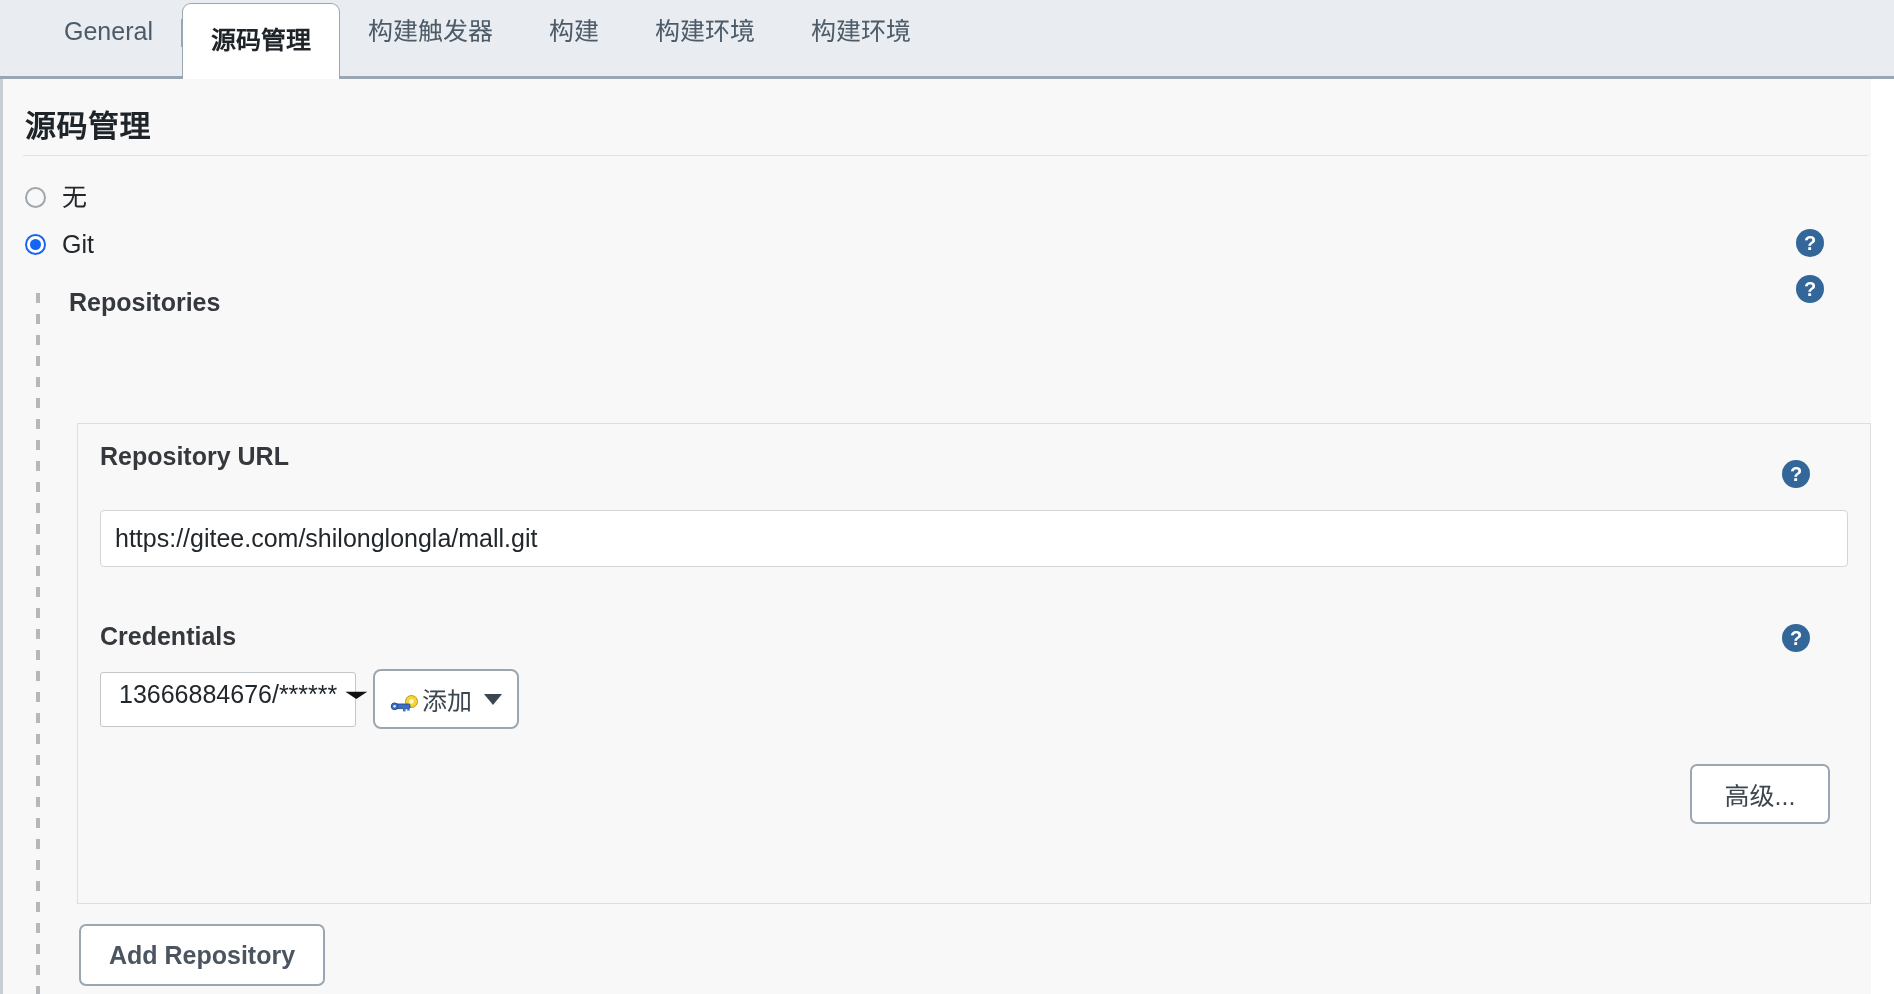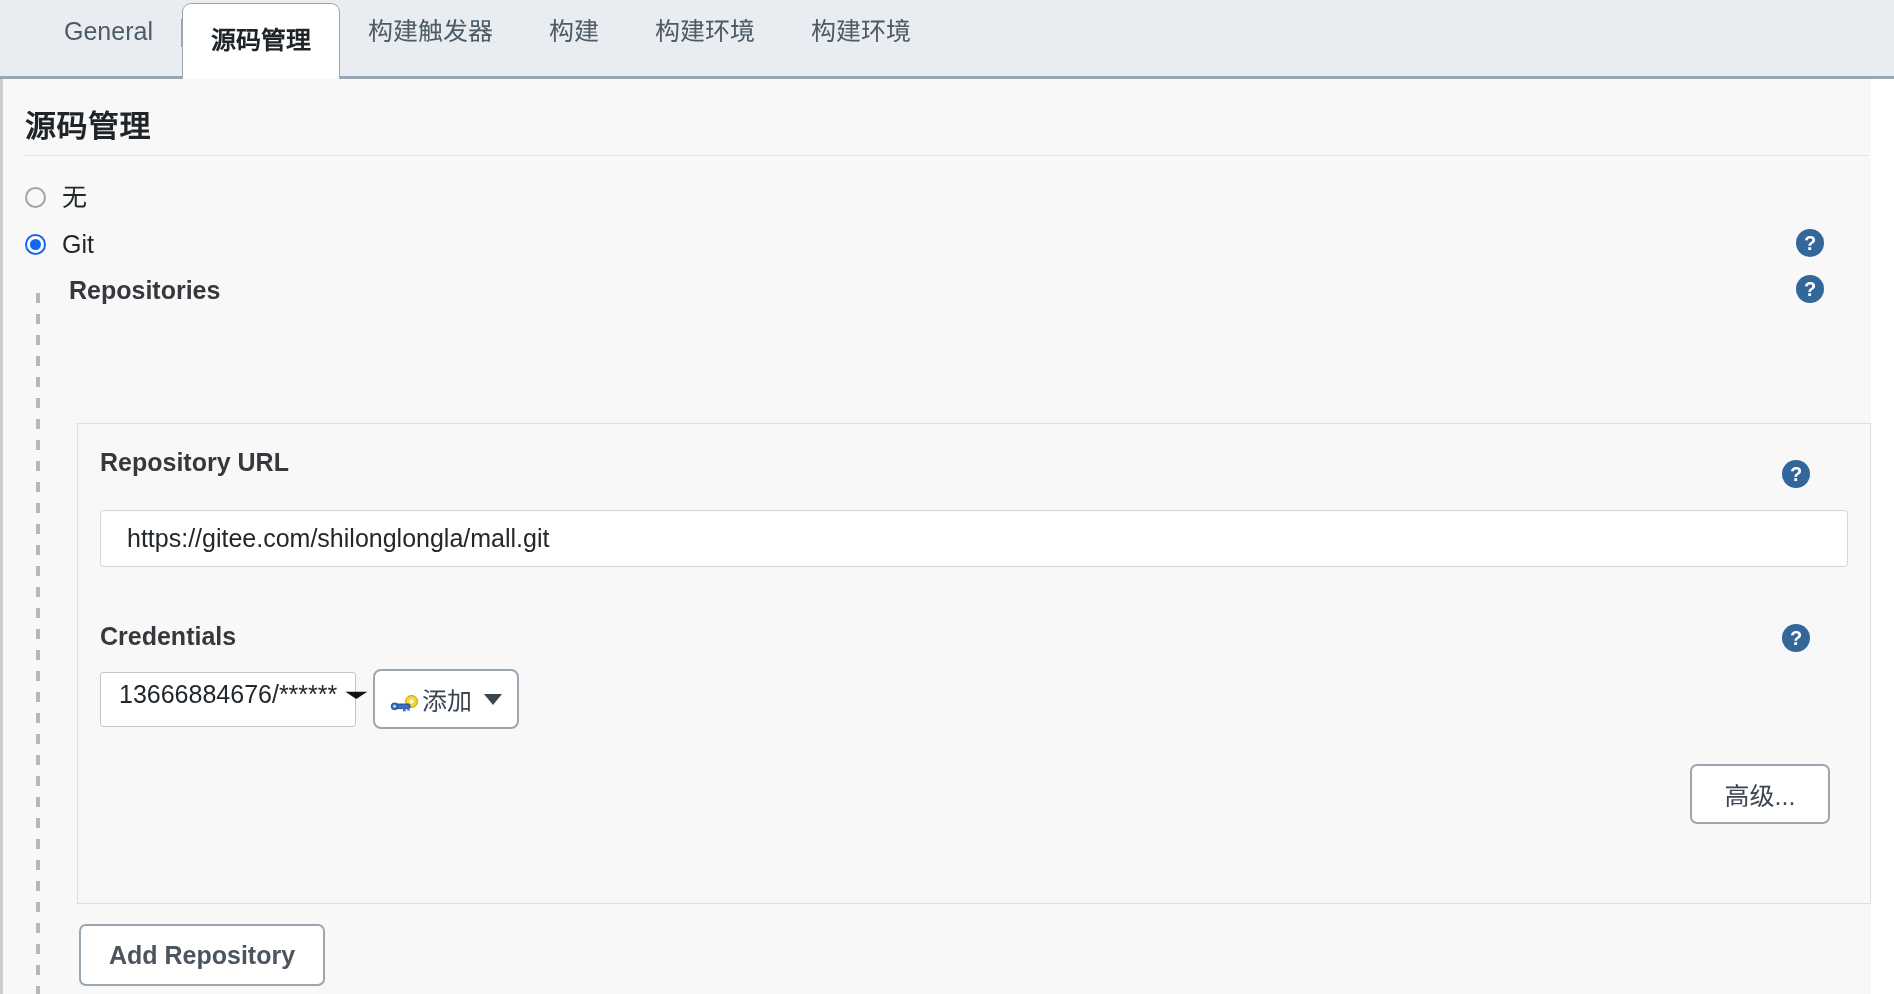--- a/index.html
+++ b/index.html
@@ -209,21 +209,21 @@
     color: #35393d;
   }
   .text-input {
     position: absolute;
     background: #ffffff;
     border: 1px solid #d3d5d7;
     border-radius: 4px;
     box-sizing: border-box;
     font-size: 25px;
     color: #22272b;
-    padding: 0 26px;
+    padding: 0 14px;
     font-family: "Liberation Sans", "DejaVu Sans", sans-serif;
     outline: none;
   }
   .select-box {
     position: absolute;
     background: #ffffff;
     border: 1px solid #c3c6c9;
     border-radius: 3px;
     box-sizing: border-box;
     display: flex;
@@ -318,26 +318,26 @@
     </div>
 
     <div class="radio-row" style="left:22px; top:153px;">
       <span class="radio checked"></span>
       <span class="radio-label">Git</span>
     </div>
     <div class="help" style="left:1793px; top:150px;">?</div>
 
     <div class="dash-guide" style="top:214px; height:701px;"></div>
 
-    <div class="section-label" style="left:66px; top:197px;">Repositories</div>
+    <div class="section-label" style="left:66px; top:209px;">Repositories</div>
     <div class="help" style="left:1793px; top:196px;">?</div>
 
     <div class="repo-panel">
 
-      <div class="field-label" style="left:22px; top:24px;">Repository URL</div>
+      <div class="field-label" style="left:22px; top:18px;">Repository URL</div>
       <div class="help" style="left:1704px; top:36px;">?</div>
 
       <input class="text-input" style="left: 22px; top: 86px; width: 1748px; height: 57px;" type="text" value="https://gitee.com/shilonglongla/mall.git" placeholder="">
 
       <div class="field-label" style="left:22px; top:198px;">Credentials</div>
       <div class="help" style="left:1704px; top:200px;">?</div>
 
       <div class="select-box" style="left:22px; top:248px; width:256px; height:55px;">
         <span>13666884676/******</span>
         <span class="chevron">⏷</span>

